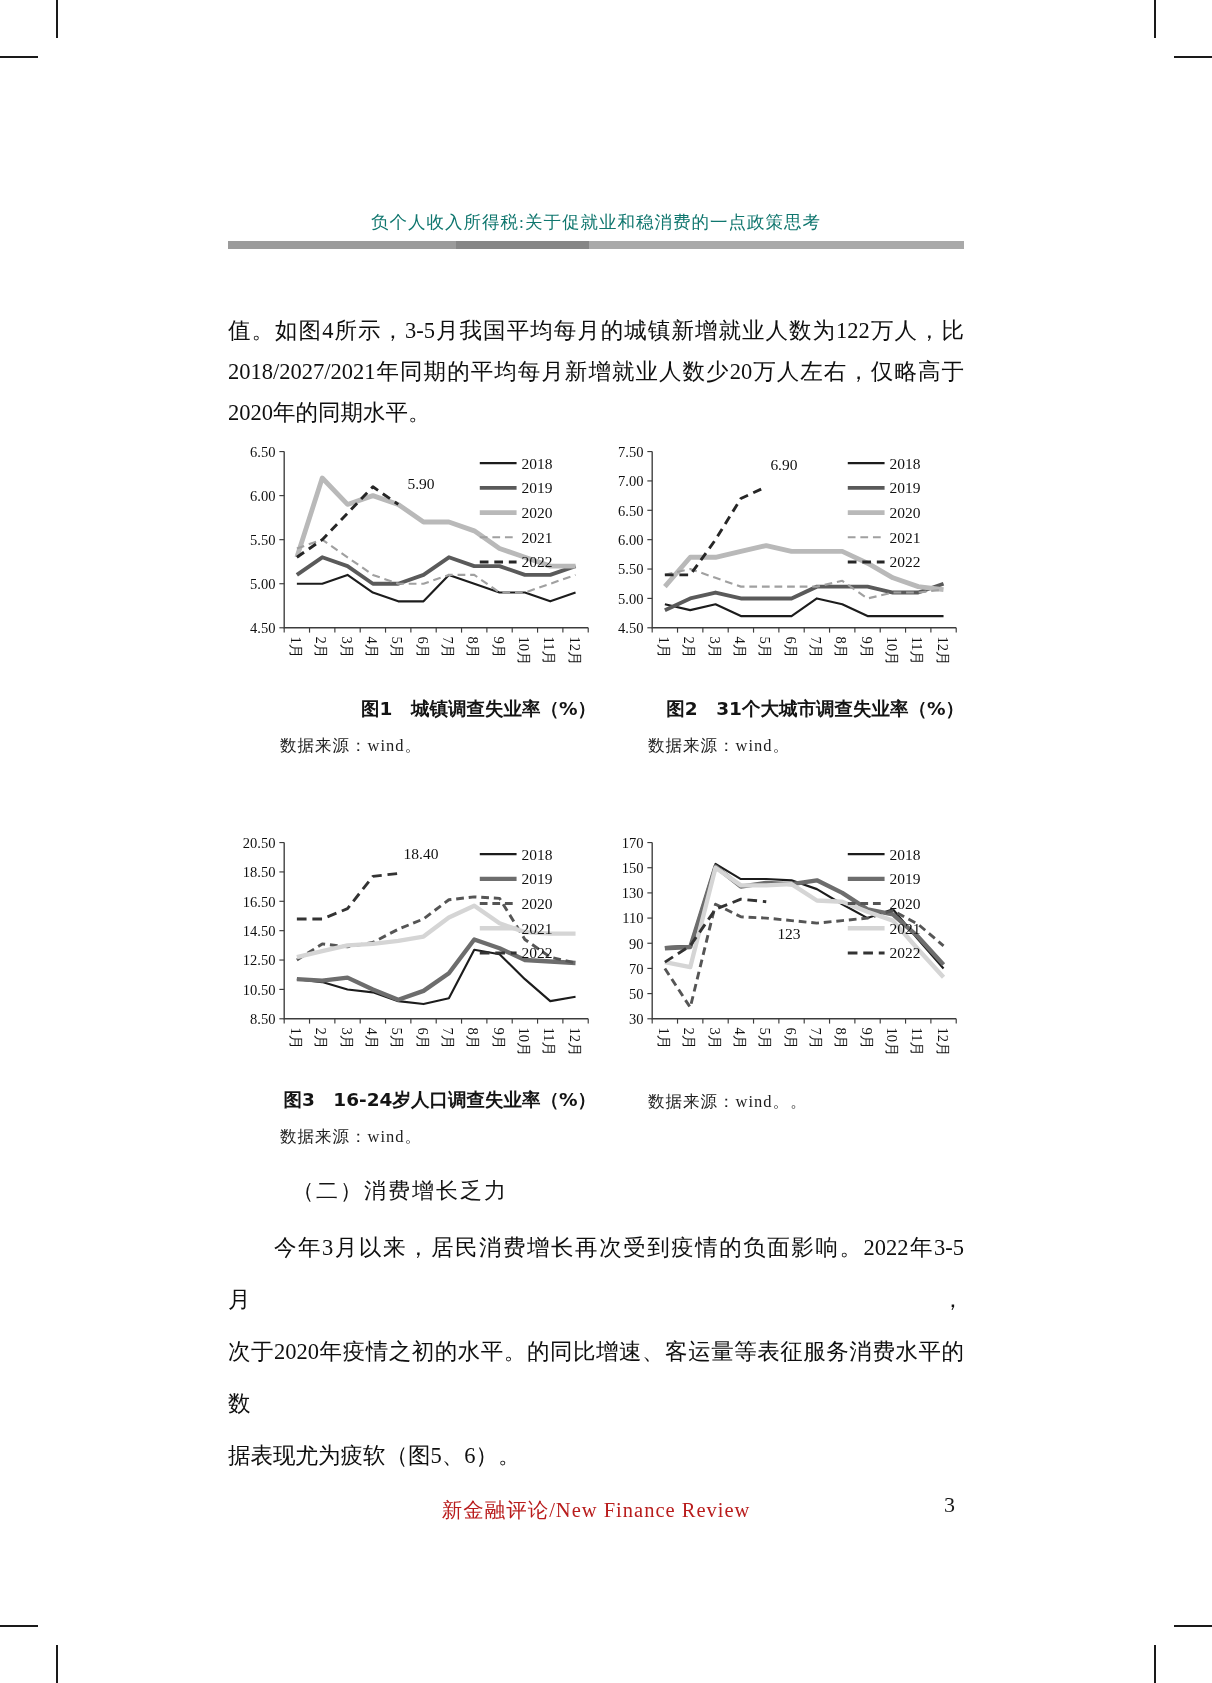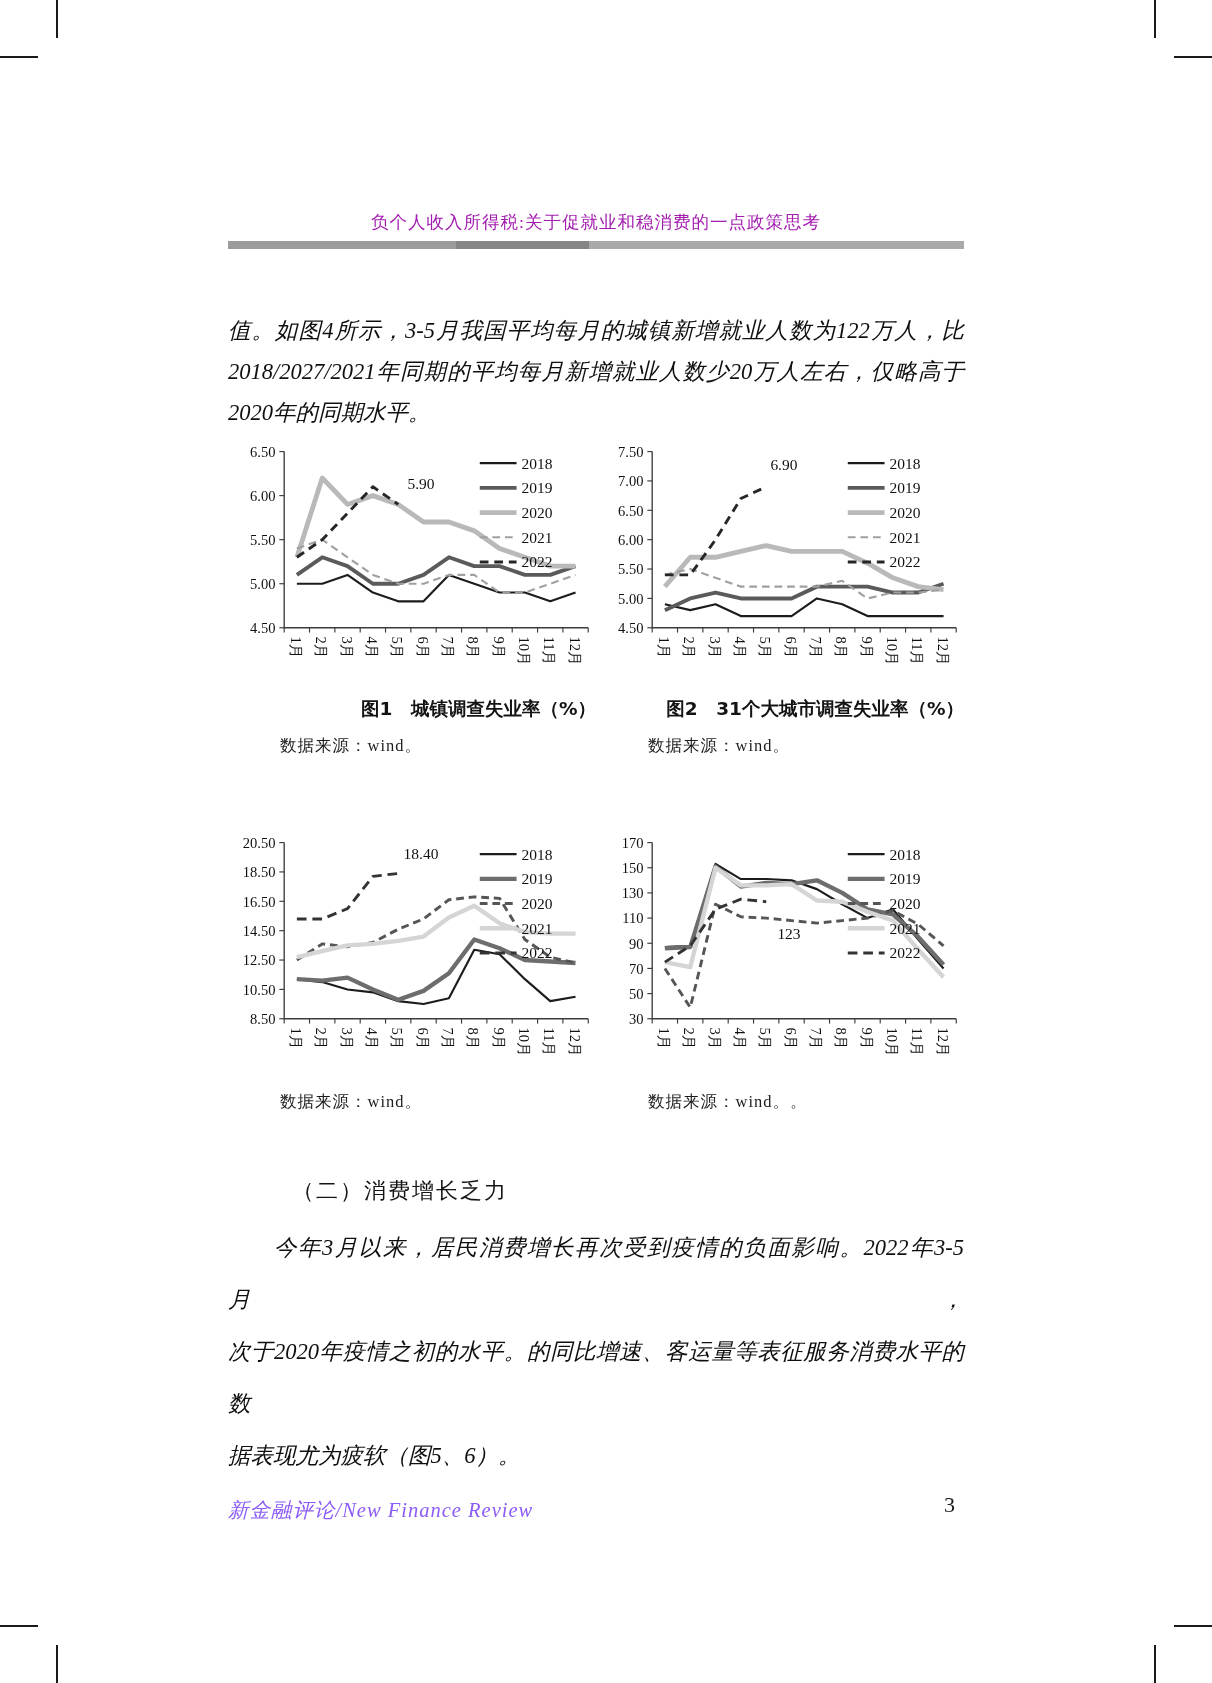--- a/index.html
+++ b/index.html
@@ -1,40 +1,40 @@
 <!DOCTYPE html>
 <html><head>
 <meta charset="utf-8">
 <style>
   html,body{margin:0;padding:0;background:#ffffff;}
   .page{position:relative;width:1212px;height:1683px;background:#fff;overflow:hidden;
         font-family:"Liberation Serif","DejaVu Serif",serif;color:#111;}
   .crop{position:absolute;background:#1a1a1a;}
   .head-title{position:absolute;left:228px;top:210px;width:736px;text-align:center;
-        font-size:17.5px;letter-spacing:1px;color:#a21caf;}
+        font-size:17.5px;letter-spacing:1px;color:#0f766e;}
   .head-rule{position:absolute;left:228px;top:241px;width:736px;height:8px;
         background:linear-gradient(90deg,#9b9b9b 0%,#9b9b9b 31%,#868686 31%,#868686 49%,#a9a9a9 49%,#a9a9a9 100%);}
   .para{position:absolute;left:228px;width:736px;font-size:22.5px;color:#0f0f0f;}
-  .para p{margin:0;font-style:italic;}
+  .para p{margin:0;}
   #para1{top:310px;line-height:41px;}
   #para2{top:1222px;line-height:52px;}
   .j{text-align:justify;text-align-last:justify;}
   .indent{text-indent:46px;}
   .figures{position:absolute;left:228px;top:438px;width:736px;display:grid;
         grid-template-columns:368px 368px;row-gap:72px;}
   figure{margin:0;width:368px;}
   .figcap{margin-top:10px;text-align:right;font-family:"DejaVu Sans","Liberation Sans",sans-serif;
         font-weight:bold;font-size:18.5px;color:#141414;}
   .figsrc{margin-top:14px;padding-left:52px;font-size:16.5px;color:#1c1c1c;letter-spacing:1px;}
   .tick{font:15px "Liberation Serif",serif;fill:#101010;}
   .legend{font:16px "Liberation Serif",serif;fill:#101010;}
   .anno{font:16px "Liberation Serif",serif;fill:#101010;}
   .section-heading{position:absolute;left:292px;top:1176px;font-size:22px;color:#151515;letter-spacing:2px;font-family:Liberation Serif, serif;}
-  .footer{position:absolute;left:228px;top:1496px;width:736px;text-align:left;
-        font-style:italic;font-size:20.5px;color:#8b5cf6;letter-spacing:1px;}
+  .footer{position:absolute;left:228px;top:1496px;width:736px;text-align:center;
+        font-size:20.5px;color:#b91c1c;letter-spacing:1px;}
   .pagenum{position:absolute;left:944px;top:1492px;font-size:22px;color:#1a1a1a;}
 </style>
 </head>
 <body>
 
 <div class="page">
 
   <div class="crop" style="left:56px;top:0;width:2px;height:38px;"></div>
   <div class="crop" style="left:0;top:56px;width:38px;height:2px;"></div>
   <div class="crop" style="left:1154px;top:0;width:2px;height:38px;"></div>
@@ -226,20 +226,21 @@
           <line x1="260" y1="51.5" x2="298" y2="51.5" stroke="#6d6d6d" stroke-width="4.5"></line>
           <text x="303" y="57" class="legend">2019</text>
           <line x1="260" y1="77" x2="298" y2="77" stroke="#555555" stroke-width="3" stroke-dasharray="8 5"></line>
           <text x="303" y="82.5" class="legend">2020</text>
           <line x1="260" y1="102.5" x2="298" y2="102.5" stroke="#d5d5d5" stroke-width="4.5"></line>
           <text x="303" y="108" class="legend">2021</text>
           <line x1="260" y1="128" x2="298" y2="128" stroke="#333333" stroke-width="3" stroke-dasharray="10 6"></line>
           <text x="303" y="133.5" class="legend">2022</text>
           <text x="199.3" y="31.441666666666645" text-anchor="middle" class="anno">18.40</text>
         </svg>
+      <figcaption class="figcap">图3　16-24岁人口调查失业率（%）</figcaption>
       <div class="figsrc">数据来源：wind。</div>
     </figure>
     <figure>
       <svg width="368" height="244" viewBox="0 0 380 252">
           <path d="M58 14 V196 H372" fill="none" stroke="#3c3c3c" stroke-width="1.4"></path>
           <line x1="53" y1="196" x2="58" y2="196" stroke="#3c3c3c" stroke-width="1.2"></line>
           <text x="49" y="201.5" text-anchor="end" class="tick">30</text>
           <line x1="53" y1="170" x2="58" y2="170" stroke="#3c3c3c" stroke-width="1.2"></line>
           <text x="49" y="175.5" text-anchor="end" class="tick">50</text>
           <line x1="53" y1="144" x2="58" y2="144" stroke="#3c3c3c" stroke-width="1.2"></line>

